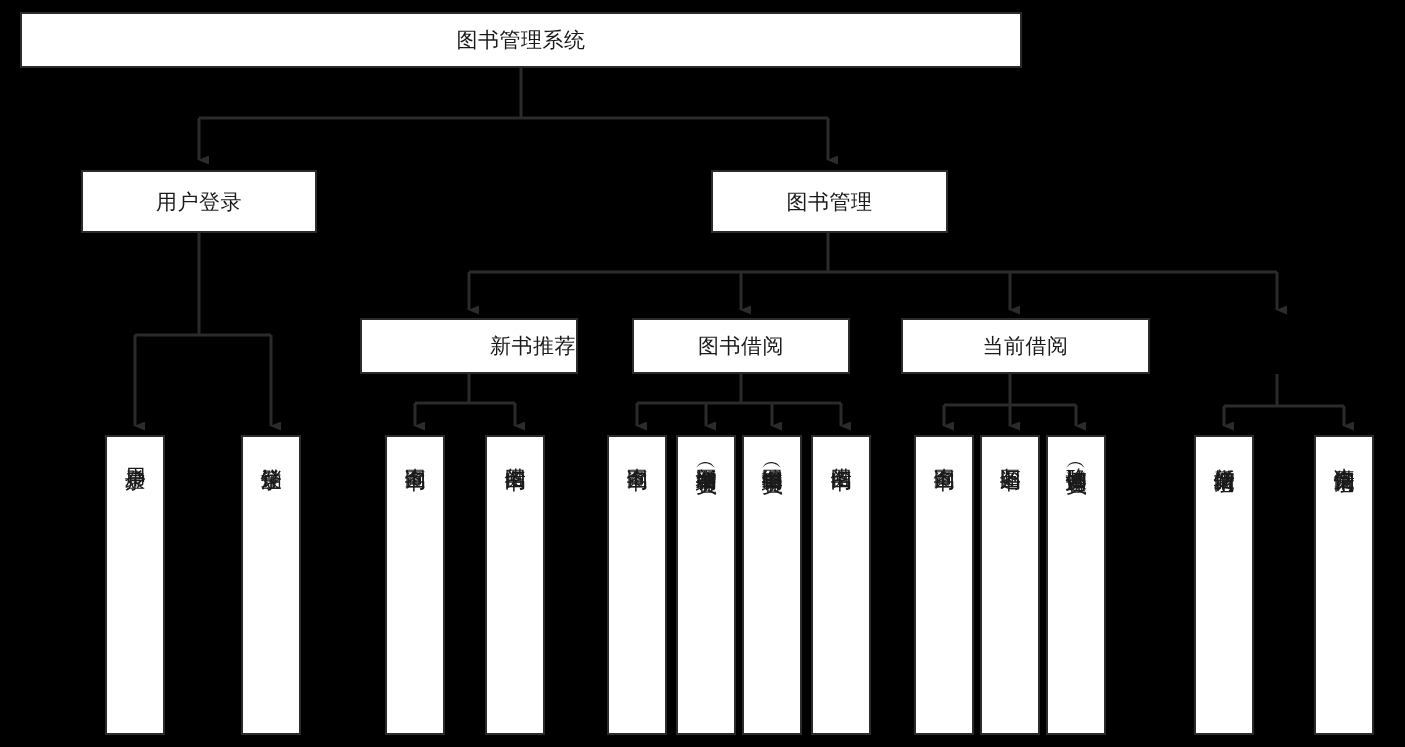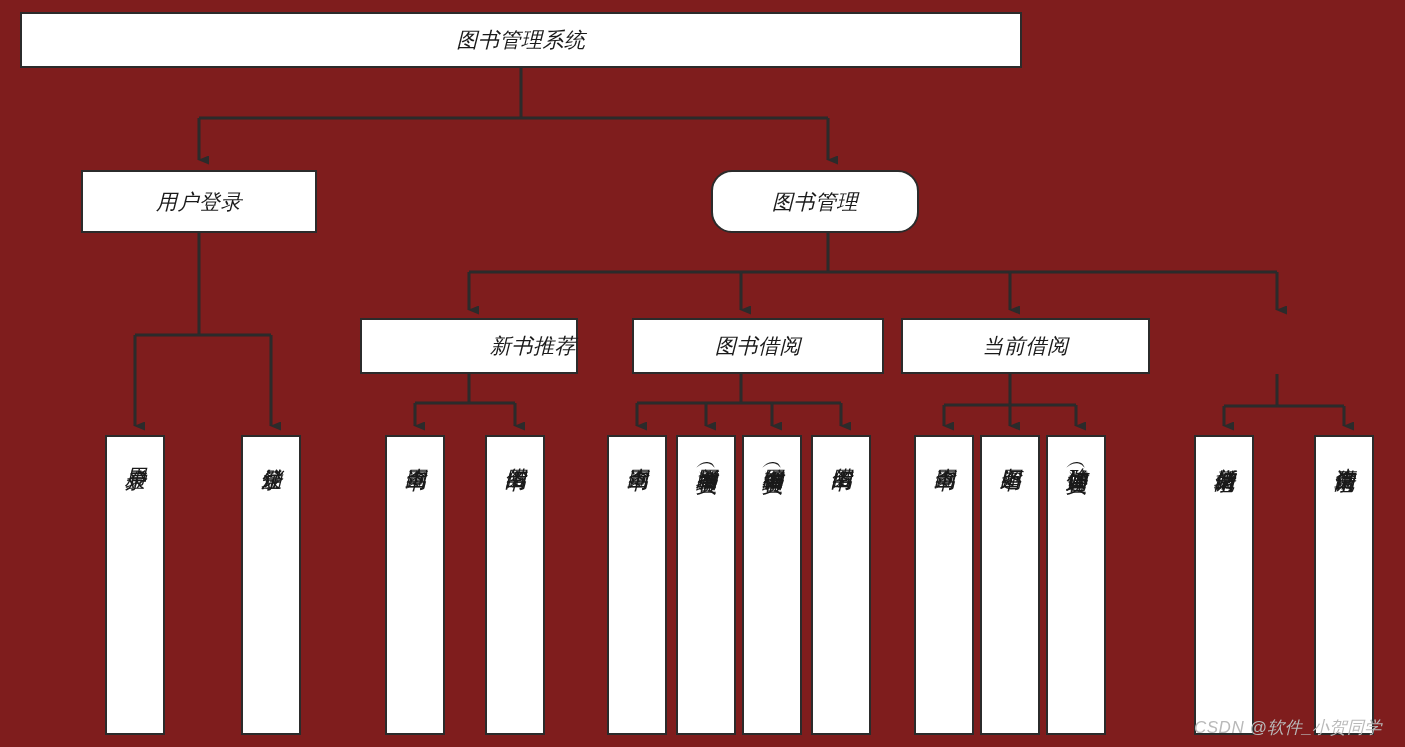--- a/index.html
+++ b/index.html
@@ -8,23 +8,22 @@
     padding: 0;
     background: #ffffff;
   }
   body {
     font-family: "Liberation Sans", "DejaVu Sans", sans-serif;
   }
   #diagram-root {
     position: relative;
     width: 1405px;
     height: 747px;
-    background: #7f1d1d;
+    background: #000000;
     overflow: hidden;
-    font-style: italic;
   }
   svg.diagram-canvas {
     position: absolute;
     left: 0;
     top: 0;
     width: 1405px;
     height: 747px;
     display: block;
   }
   .node-box {
@@ -122,28 +121,28 @@
     </g>
   </svg>
 
   <div class="node-box level-0" style="left:20px; top:12px; width:1002px; height:56px;">
     <span class="node-label">图书管理系统</span>
   </div>
 
   <div class="node-box level-1" style="left:81px; top:170px; width:236px; height:63px;">
     <span class="node-label">用户登录</span>
   </div>
-  <div class="node-box level-1" style="left:711px; top:170px; width:208px; height:63px;border-radius:21px;">
+  <div class="node-box level-1" style="left:711px; top:170px; width:237px; height:63px;">
     <span class="node-label">图书管理</span>
   </div>
 
   <div class="node-box level-2" style="left:360px; top:318px; width:218px; height:56px;justify-content:flex-end;">
     <span class="node-label">新书推荐</span>
   </div>
-  <div class="node-box level-2" style="left:632px; top:318px; width:252px; height:56px;">
+  <div class="node-box level-2" style="left:632px; top:318px; width:218px; height:56px;">
     <span class="node-label">图书借阅</span>
   </div>
   <div class="node-box level-2" style="left:901px; top:318px; width:249px; height:56px;">
     <span class="node-label">当前借阅</span>
   </div>
 
   <div class="node-box leaf" style="left:105px; top:435px; width:60px; height:300px;">
     <span class="node-label">用户登录</span>
   </div>
   <div class="node-box leaf" style="left:241px; top:435px; width:60px; height:300px;">
@@ -180,15 +179,14 @@
     <span class="node-label">确认归还（管理员）</span>
   </div>
 
   <div class="node-box leaf" style="left:1194px; top:435px; width:60px; height:300px;">
     <span class="node-label">新增借阅记录</span>
   </div>
   <div class="node-box leaf" style="left:1314px; top:435px; width:60px; height:300px;">
     <span class="node-label">查询借阅记录</span>
   </div>
 
-  <div class="watermark" style="left:1194px; top:716px;">CSDN @软件_小贺同学</div>
 
 </div>
 
 </body></html>

